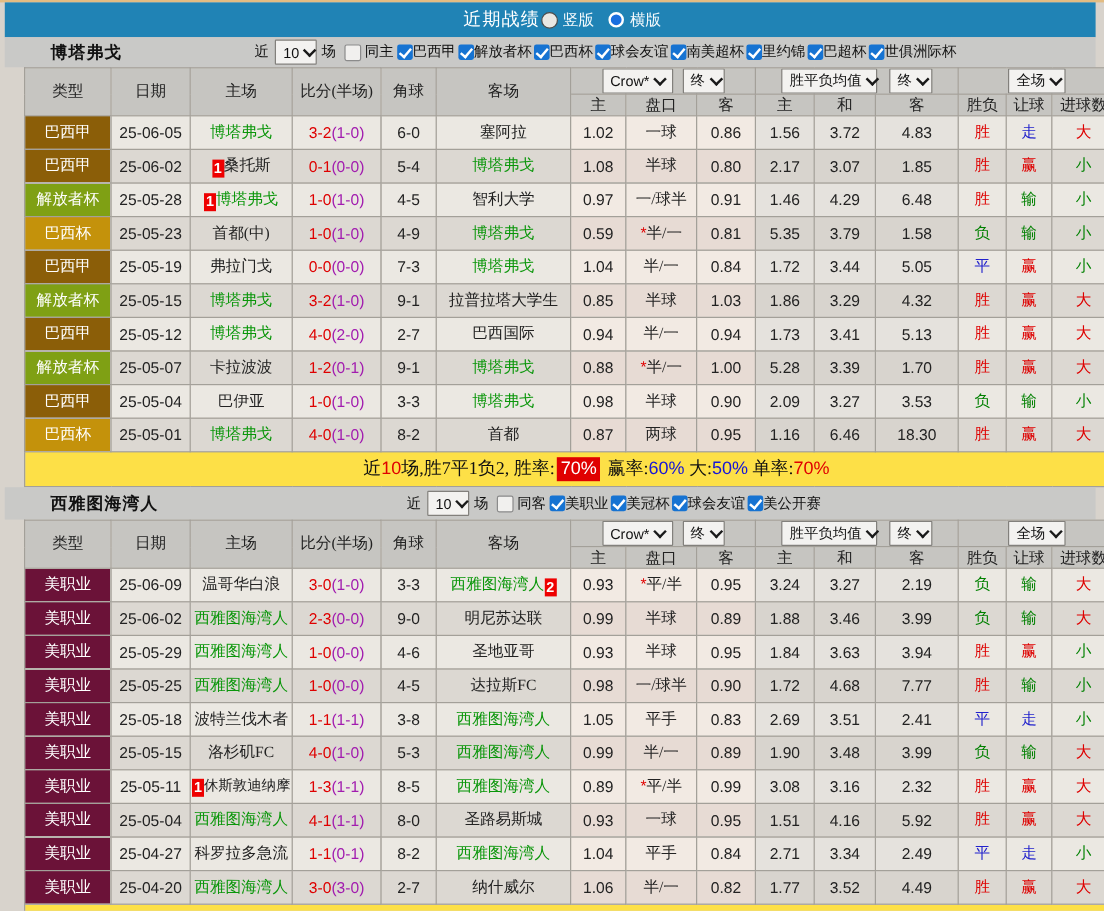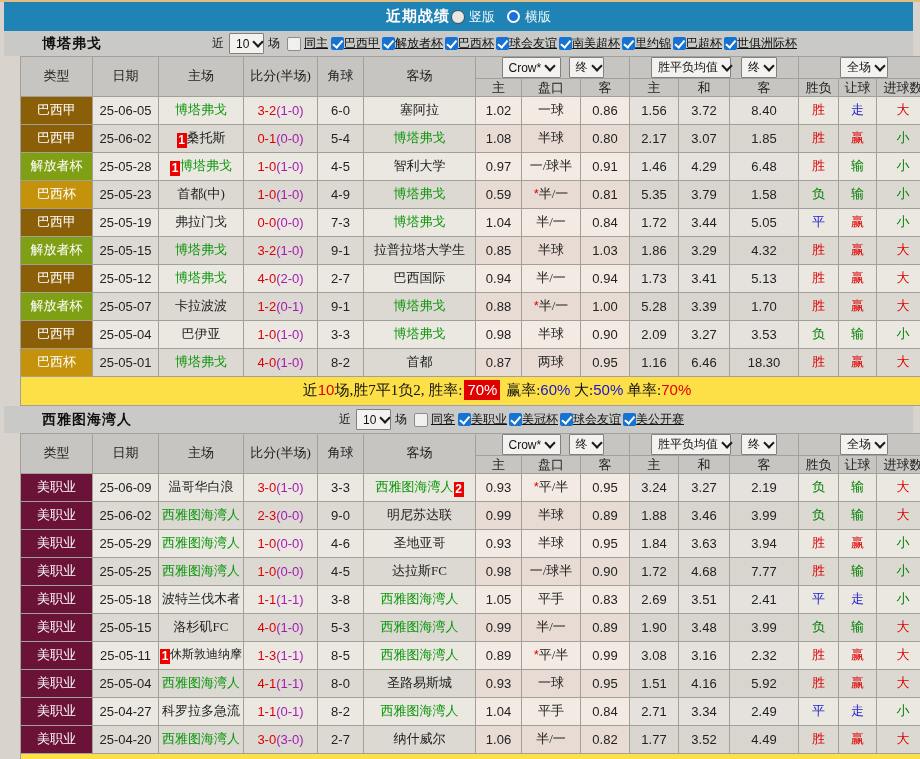--- a/index.html
+++ b/index.html
@@ -3,40 +3,40 @@
 <meta charset="utf-8">
 <style>
   * { margin:0; padding:0; box-sizing:content-box; }
   html,body { width:920px; height:759px; }
   body { font-family:"Liberation Sans", sans-serif; background:#D8D3CC; }
   #page { position:relative; width:920px; height:759px; overflow:hidden; background:#D8D3CC; }
   .topline { position:absolute; top:0; left:0; width:920px; height:2px; background:#E3BC82; }
   .titlebar { position:absolute; top:2px; left:4px; width:909px; height:29px; background:#2083B5;
               display:flex; align-items:center; justify-content:center; }
   .titlebar-cluster { display:flex; align-items:center; transform:translateX(10px); }
-  .page-title { color:#FFFFFF; font-weight:bold; font-size:15px; letter-spacing:1px; }
+  .page-title { color:#FFFFFF; font-weight:normal; font-size:15px; letter-spacing:1px; }
   .radio { width:11px; height:11px; border-radius:50%; display:inline-block; }
   .radio-on  { width:12px; height:12px; background:#E9E7E3; border:1px solid #4A4A4A; }
   .radio-off { width:9px; height:9px; background:#1A6FDF; border:2px solid #FFFFFF; }
   .view-label { color:#F2F8FB; font-size:13px; }
 
   .sec-head { position:absolute; left:4px; width:909px; background:#C9C9C7; }
   .team-name { position:absolute; left:38px; top:50%; transform:translateY(-50%);
                font-weight:bold; font-size:14px; color:#111; letter-spacing:1px; }
   .filters { position:absolute; top:0; height:100%; display:flex; align-items:center;
              font-size:12px; color:#111; white-space:nowrap; }
   .filters .lbl-recent { margin-right:5px; }
   .filters .lbl-unit { margin:0 7px 0 4px; }
   .cb { width:13px; height:13px; display:inline-block; border-radius:2px; position:relative;
         vertical-align:-2px; flex:none; }
   .cb-on { background:#1673D2; }
   .cb-on::after { content:""; position:absolute; left:4px; top:1px; width:3.5px; height:7.5px;
                   border:solid #fff; border-width:0 2px 2px 0; transform:rotate(40deg); }
   .cb-off { width:12px; height:12px; background:#F1F0EE; border:1px solid #8B8B8B; margin-right:3px; }
-  .comp-label { margin-right:2px;text-decoration:underline; }
+  .comp-label { margin-right:2px; }
 
   .sel { display:inline-flex; align-items:center; background:#F3F2F0; border:1px solid #82807C;
          height:19px; padding:0 6px; font-size:12px; color:#111; justify-content:space-between;
          flex:none; border-radius:1px; vertical-align:middle; }
   .selrow { display:flex; align-items:center; justify-content:center; height:21px; overflow:hidden; }
   .chev { width:6px; height:6px; border-right:2px solid #1A1A1A; border-bottom:2px solid #1A1A1A;
           transform:rotate(45deg); margin-left:5px; margin-top:-4px; flex:none; }
 
   .tblwrap { position:absolute; left:20px; width:909px; }
   table { border-collapse:collapse; table-layout:fixed; width:909px; font-size:13px; color:#222; }
@@ -191,21 +191,21 @@
               <td class="c-base0">25-06-05</td>
               <td class="c-base0"><span class="teamgreen cjk">博塔弗戈</span></td>
               <td class="c-base0"><span class="red">3-2</span><span class="half">(1-0)</span></td>
               <td class="c-base0">6-0</td>
               <td class="c-base0"><span class="cjk">塞阿拉</span></td>
               <td class="c-crow0">1.02</td>
               <td class="c-crow0"><span class="cjk">一球</span></td>
               <td class="c-crow0">0.86</td>
               <td class="c-avg0">1.56</td>
               <td class="c-avg0">3.72</td>
-              <td class="c-avg0">8.40</td>
+              <td class="c-avg0">4.83</td>
               <td class="c-base0 red cjk">胜</td>
               <td class="c-base0 blue cjk">走</td>
               <td class="c-base0 red cjk">大</td>
             </tr>
             <tr>
               <td class="typecell cjk" style="background: rgb(139, 94, 8);">巴西甲</td>
               <td class="c-base1">25-06-02</td>
               <td class="c-base1"><span class="badge">1</span><span class="cjk">桑托斯</span></td>
               <td class="c-base1"><span class="red">0-1</span><span class="half">(0-0)</span></td>
               <td class="c-base1">5-4</td>

